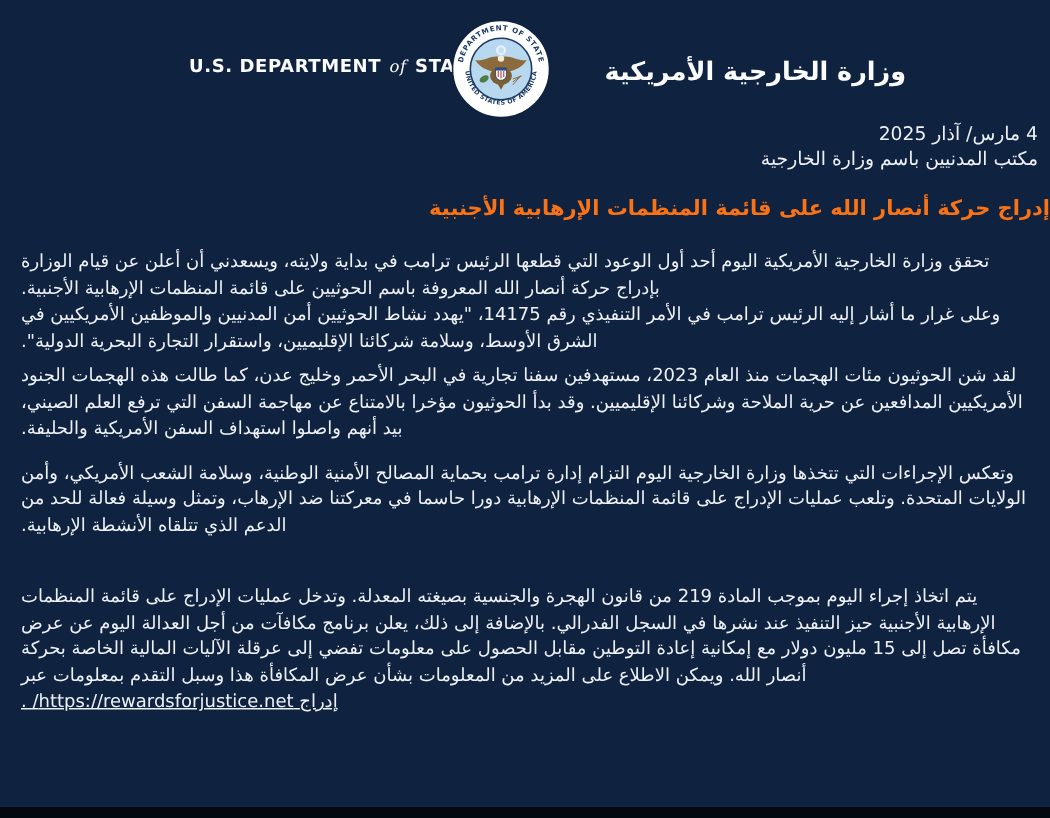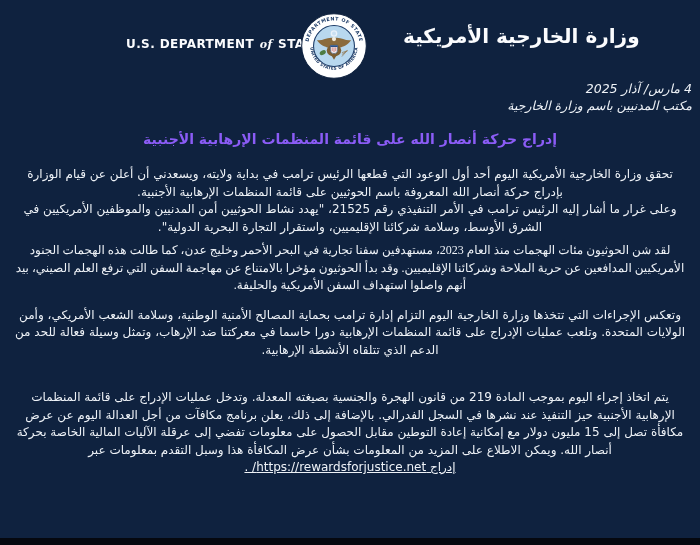--- a/index.html
+++ b/index.html
@@ -13,50 +13,50 @@
   }
   
   .header { position:relative; height:78px; }
   .dept-en {
     position:absolute; left:126px; top:37px;
     font-size:12px; font-weight:bold; letter-spacing:.4px;
     color:#fbfcfe; white-space:nowrap;
   }
   .dept-en .of {
     font-family:"DejaVu Serif", serif;
-    font-style:italic; font-weight:bold; font-size:11px;
+    font-style:italic; font-weight:normal; font-size:11px;
     padding:0 1px;
   }
   .seal { position:absolute; left:301px; top:13px; }
   .dept-ar {
-    position:absolute; left:403px; top:24px;
-    direction:rtl; font-size:20px; font-weight:bold;
+    position:absolute; left:403px; top:38px;
+    direction:rtl; font-size:17px; font-weight:bold;
     color:#fbfcfe; white-space:nowrap;
   }
   
   .meta {
     direction:rtl; text-align:right;
     padding:2px 8px 0 8px;
-    font-size:12.5px; line-height:17px;font-style:italic;
+    font-size:12.5px; line-height:17px;
   }
   
   .doc-title {
-    direction:rtl; text-align:center;
+    direction:rtl; 
     font-weight:bold; font-size:14px;
-    margin-top:17px; color:#8b5cf6;
+    margin-top:17px; color:#f97316;
   }
   
   .body {
-    direction:rtl; text-align:center;
+    direction:rtl; text-align:left;
     padding:0 14px; margin-top:19px;
     font-size:12px; line-height:17.5px;
   }
   .body p { margin:0; }
   .block-1 { margin-bottom:6px; }
-  .block-2 { margin-bottom:12px;font-family:Liberation Serif, serif; }
+  .block-2 { margin-bottom:12px; }
   .block-3 { margin-bottom:30px; }
   .link-line a {
     color:inherit; text-decoration:underline; cursor:pointer;
   }
   .bottom-bar {
     position:absolute; left:0; bottom:0;
     width:700px; height:7px; background:#05080f;
   }
 </style>
 </head>
@@ -105,21 +105,21 @@
   <div class="meta">
     <div>4 مارس/ آذار 2025</div>
     <div>مكتب المدنيين باسم وزارة الخارجية</div>
   </div>
 
   <div class="doc-title">إدراج حركة أنصار الله على قائمة المنظمات الإرهابية الأجنبية</div>
 
   <div class="body">
     <div class="block-1">
       <p>تحقق وزارة الخارجية الأمريكية اليوم أحد أول الوعود التي قطعها الرئيس ترامب في بداية ولايته، ويسعدني أن أعلن عن قيام الوزارة بإدراج حركة أنصار الله المعروفة باسم الحوثيين على قائمة المنظمات الإرهابية الأجنبية.</p>
-      <p>وعلى غرار ما أشار إليه الرئيس ترامب في الأمر التنفيذي رقم 21525، "يهدد نشاط الحوثيين أمن المدنيين والموظفين الأمريكيين في الشرق الأوسط، وسلامة شركائنا الإقليميين، واستقرار التجارة البحرية الدولية".</p>
+      <p>وعلى غرار ما أشار إليه الرئيس ترامب في الأمر التنفيذي رقم 14175، "يهدد نشاط الحوثيين أمن المدنيين والموظفين الأمريكيين في الشرق الأوسط، وسلامة شركائنا الإقليميين، واستقرار التجارة البحرية الدولية".</p>
     </div>
     <div class="block-2">
       <p>لقد شن الحوثيون مئات الهجمات منذ العام 2023، مستهدفين سفنا تجارية في البحر الأحمر وخليج عدن، كما طالت هذه الهجمات الجنود الأمريكيين المدافعين عن حرية الملاحة وشركائنا الإقليميين. وقد بدأ الحوثيون مؤخرا بالامتناع عن مهاجمة السفن التي ترفع العلم الصيني، بيد أنهم واصلوا استهداف السفن الأمريكية والحليفة.</p>
     </div>
     <div class="block-3">
       <p>وتعكس الإجراءات التي تتخذها وزارة الخارجية اليوم التزام إدارة ترامب بحماية المصالح الأمنية الوطنية، وسلامة الشعب الأمريكي، وأمن الولايات المتحدة. وتلعب عمليات الإدراج على قائمة المنظمات الإرهابية دورا حاسما في معركتنا ضد الإرهاب، وتمثل وسيلة فعالة للحد من الدعم الذي تتلقاه الأنشطة الإرهابية.</p>
     </div>
     <div class="block-4">
       <p>يتم اتخاذ إجراء اليوم بموجب المادة 219 من قانون الهجرة والجنسية بصيغته المعدلة. وتدخل عمليات الإدراج على قائمة المنظمات الإرهابية الأجنبية حيز التنفيذ عند نشرها في السجل الفدرالي. بالإضافة إلى ذلك، يعلن برنامج مكافآت من أجل العدالة اليوم عن عرض مكافأة تصل إلى 15 مليون دولار مع إمكانية إعادة التوطين مقابل الحصول على معلومات تفضي إلى عرقلة الآليات المالية الخاصة بحركة أنصار الله. ويمكن الاطلاع على المزيد من المعلومات بشأن عرض المكافأة هذا وسبل التقدم بمعلومات عبر</p>
       <p class="link-line"><a>إدراج https://rewardsforjustice.net/ .</a></p>

